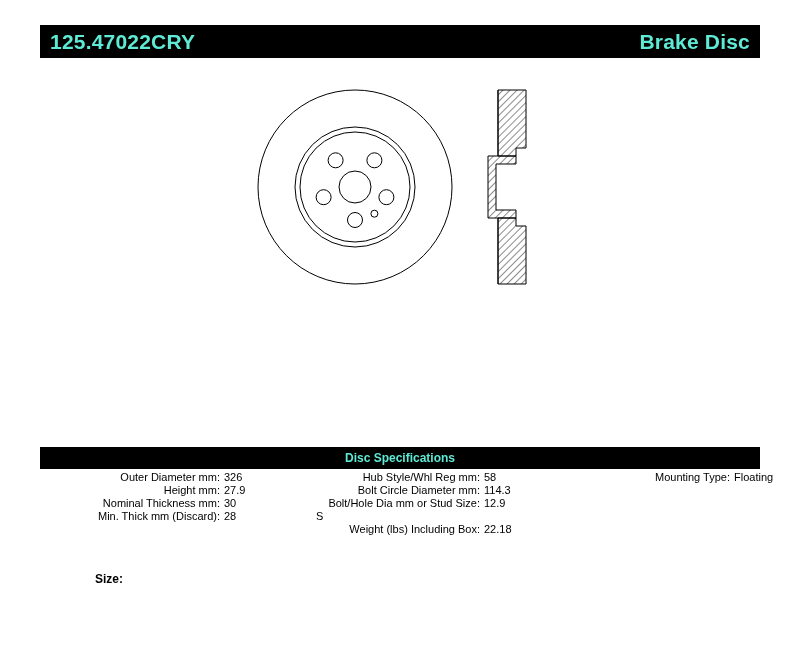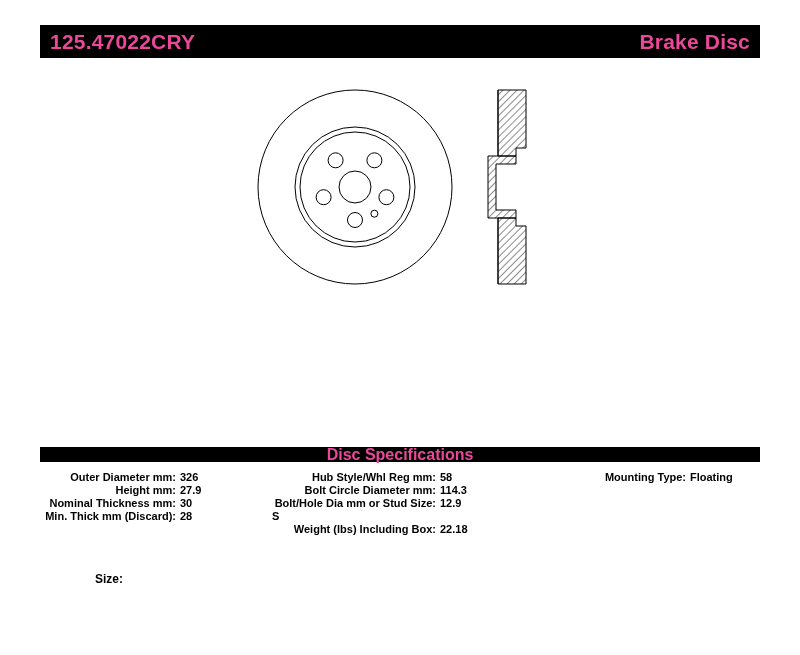--- a/index.html
+++ b/index.html
@@ -7,52 +7,53 @@
   body {
     position:relative;
     font-family:"Liberation Sans", sans-serif;
     color:#000;
   }
   .bar {
     position:absolute;
     left:40px;
     width:720px;
     background:#000;
-    color:#ec4899;
+    color:#5eead4;
     font-weight:bold;
     display:flex;
     align-items:center;
   }
   .header-bar {
     top:25px;
     height:33px;
     justify-content:space-between;
     padding:0 10px;
     font-size:21px;
     letter-spacing:0.2px;
   }
   .specs-bar {
     top:447px;
-    height:15px;
+    height:22px;
     justify-content:center;
-    font-size:16px;
+    font-size:12px;
   }
   .drawing {
     position:absolute;
     left:0;
     top:62px;
     width:800px;
     height:240px;
   }
   .spec-col {
     position:absolute;
     top:471px;
     font-size:11px;
-    font-weight:bold;
+    font-weight:normal;
     line-height:13px;
+    margin-left:44px;
   }
   .spec-row { display:flex; height:13px; align-items:center; white-space:nowrap; }
   .spec-label { display:inline-block; text-align:right; }
   .spec-value { margin-left:4px;text-align:center; }
   .col-left  { left:40px;  }
   .col-left .spec-label  { width:136px; }
   .col-mid   { left:268px; }
   .col-mid .spec-label   { width:168px; }
   .col-right { left:560px; }
   .col-right .spec-label { width:126px; }

